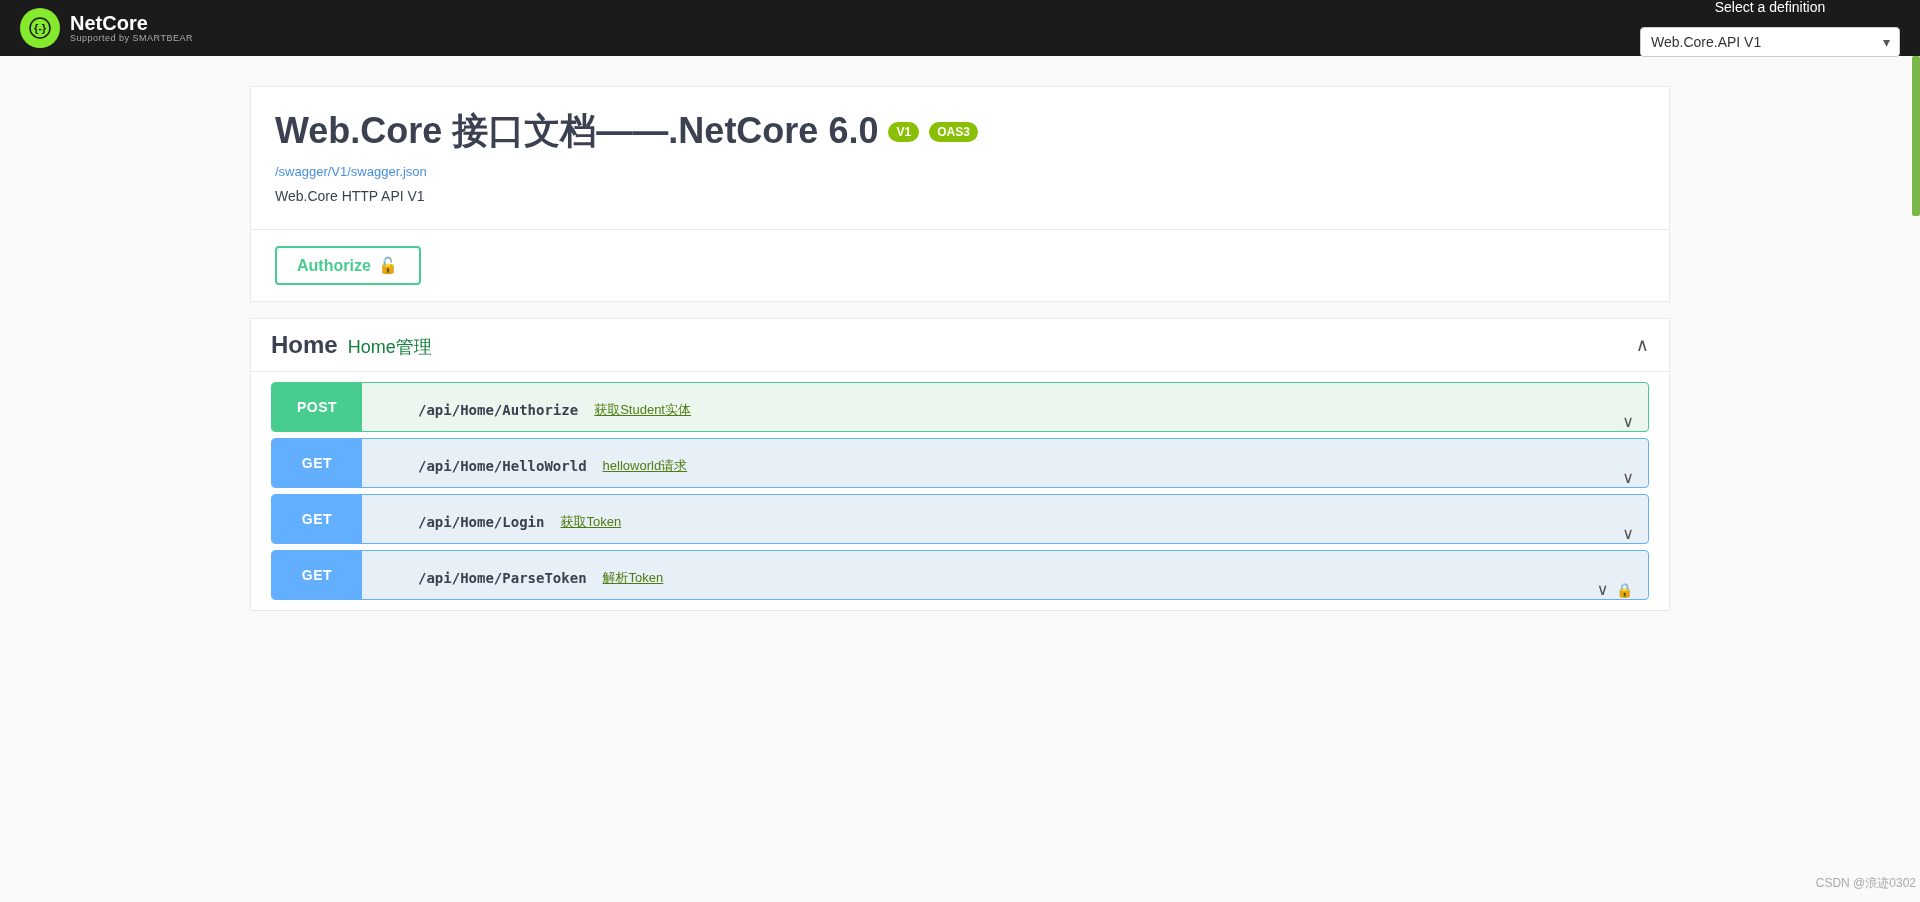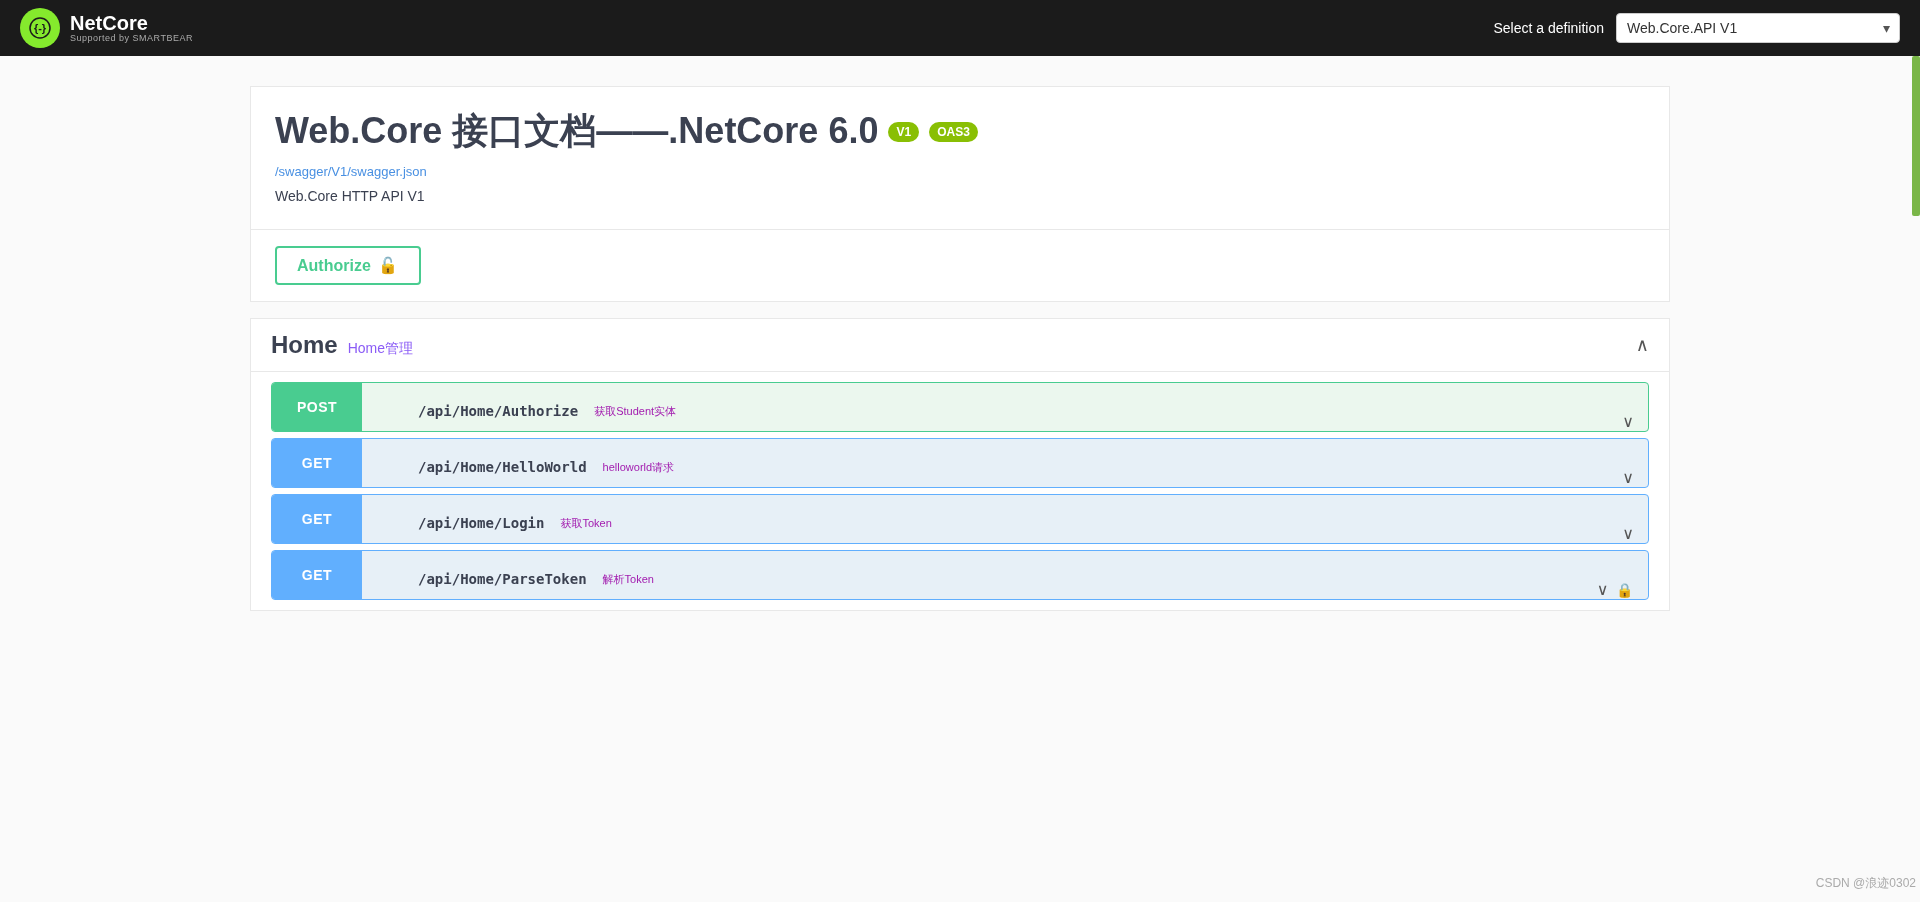--- a/index.html
+++ b/index.html
@@ -45,34 +45,35 @@
     }
     .swagger-sub {
       color: #aaa;
       font-size: 9px;
       letter-spacing: 0.5px;
     }
     .header-right {
       display: flex;
       align-items: center;
       gap: 12px;
+      flex-direction: column;
     }
     .header-select-label {
       color: #fff;
       font-size: 14px;
     }
     .definition-select {
       background: #fff;
       border: 1px solid #ccc;
       border-radius: 4px;
       padding: 6px 30px 6px 10px;
       font-size: 14px;
       color: #333;
       appearance: none;
-      width: 284px;
+      width: 260px;
       cursor: pointer;
     }
     .select-wrapper {
       position: relative;
     }
     .select-wrapper::after {
       content: '▾';
       position: absolute;
       right: 10px;
       top: 50%;
@@ -190,22 +191,22 @@
       display: flex;
       align-items: baseline;
       gap: 10px;
     }
     .section-name {
       font-size: 24px;
       font-weight: bold;
       color: #3b4151;
     }
     .section-desc {
-      font-size: 14px;
-      color: #8b5cf6;
+      font-size: 18px;
+      color: #15803d;
     }
     .chevron-icon {
       font-size: 18px;
       color: #555;
     }
 
     
     .api-list {
       padding: 10px 20px;
       display: flex;
@@ -254,22 +255,23 @@
       align-items: center;
       gap: 16px;
     }
     .path-text {
       font-size: 14px;
       font-weight: bold;
       color: #3b4151;
       font-family: monospace;
     }
     .path-desc {
-      font-size: 11px;
-      color: #a21caf;
+      font-size: 13px;
+      color: #4d7c0f;
+      text-decoration: underline;
     }
     .api-row-right {
       display: flex;
       align-items: center;
       gap: 8px;
       padding: 0 14px;
     }
     .chevron-down {
       font-size: 16px;
       color: #555;

